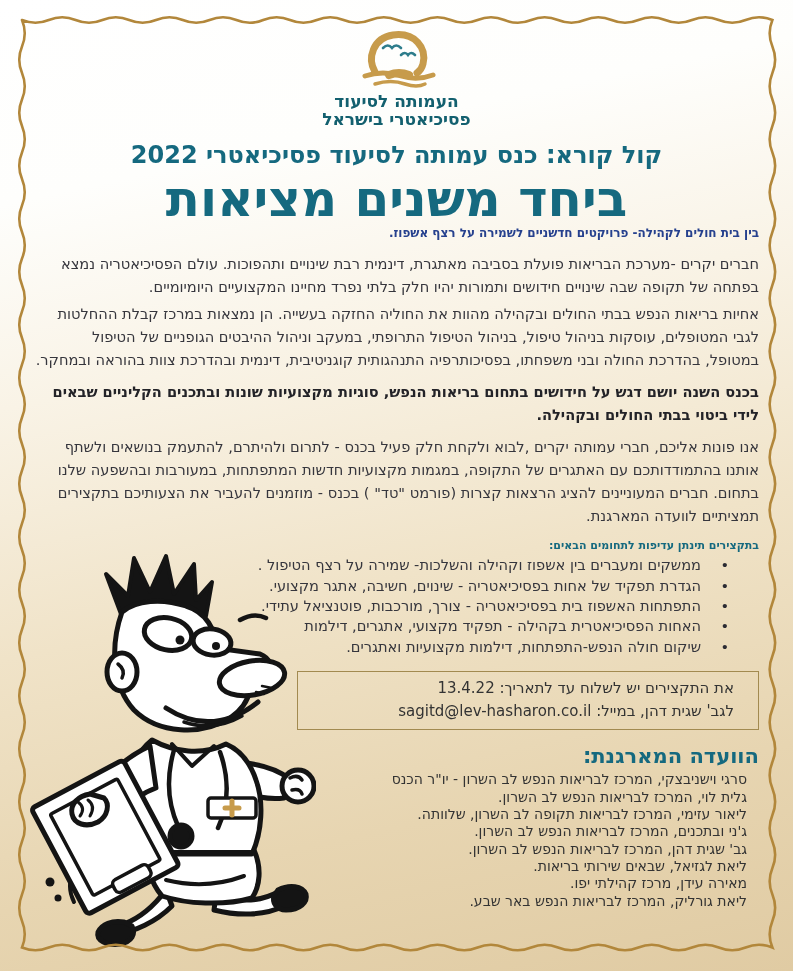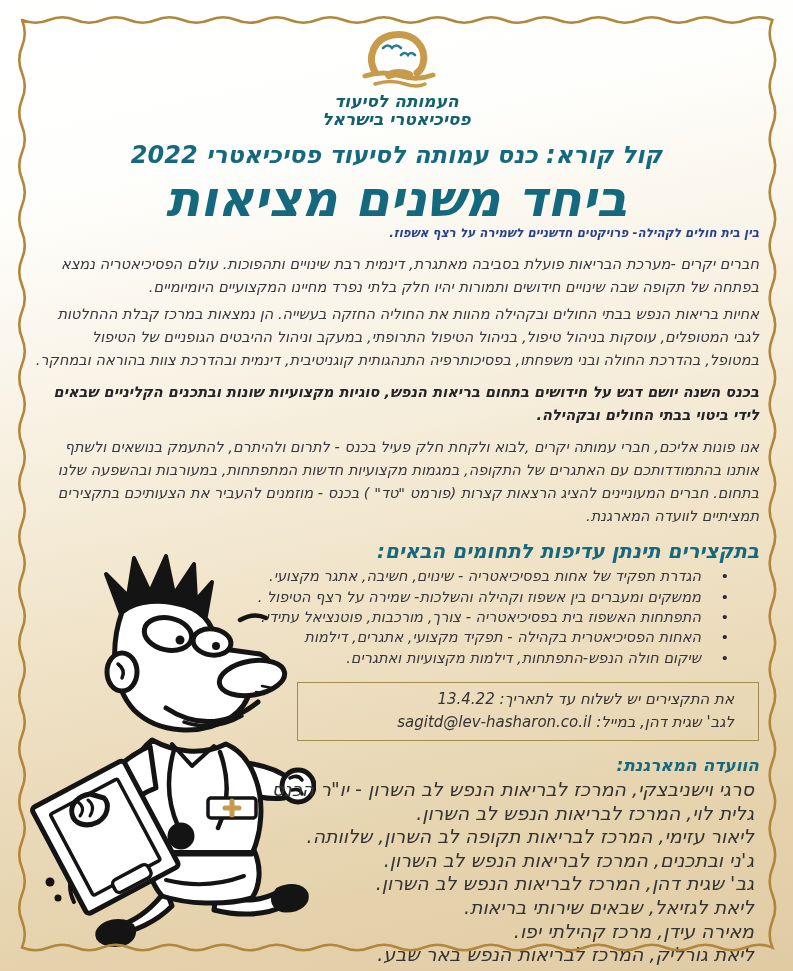--- a/index.html
+++ b/index.html
@@ -3,47 +3,47 @@
 <meta charset="utf-8">
 <style>
   html,body{margin:0;padding:0;background:#ffffff;}
   .poster{
     position:relative;width:793px;height:971px;margin:0 auto;overflow:hidden;
     direction:rtl;
     font-family:"DejaVu Sans","Liberation Sans",sans-serif;
     background:linear-gradient(168deg,#ffffff 0%,#fefefc 18%,#f9f3e6 36%,#f0e3c8 58%,#e7d5b1 80%,#e0cba3 100%);
   }
   .border-svg{position:absolute;inset:0;width:100%;height:100%;pointer-events:none;z-index:5;}
-  .content{position:absolute;top:24px;right:34px;left:34px;z-index:2;font-style:italic;}
+  .content{position:absolute;top:24px;right:34px;left:34px;z-index:2;}
 
   .logo-wrap{text-align:center;margin-top:4px;}
   .logo-icon{display:block;margin:0 auto;}
   .logo-name{color:#13606f;font-weight:bold;font-size:17px;line-height:1.08;}
 
   .call-line{text-align:center;color:#15697f;font-weight:bold;font-size:24px;margin-top:12px;}
   .main-title{text-align:center;color:#15697f;font-weight:bold;font-size:50px;margin-top:4px;line-height:1.05;}
 
   .session{margin-top:20px;color:#26418e;font-weight:bold;font-size:16.5px;line-height:1.45;}
   .session-sub{color:#26418e;font-weight:bold;font-size:12px;line-height:1.45;}
 
   .para{color:#36363d;font-size:14.6px;line-height:1.58;margin:9px 0 0;text-align:right;}
   .para.bold{font-weight:bold;color:#232328;}
 
-  .topics-heading{color:#15697f;font-weight:bold;font-size:20px;margin-top:12px;}
+  .topics-heading{color:#15697f;font-weight:bold;font-size:11px;margin-top:12px;}
   .topics-list{margin:3px 12px 0 0;padding:0;list-style:none;color:#36363d;font-size:14.6px;line-height:1.4;}
   .topics-list li{position:relative;padding-right:46px;}
   .topics-list li::before{content:"•";position:absolute;right:18px;color:#2b2b33;}
 
   .contact-box{width:412px;border:1px solid #a28a50;padding:5px 24px 7px;margin-top:14px;
     font-size:15px;color:#333;line-height:1.5;background:transparent;}
   .contact-box .latin{direction:ltr;unicode-bidi:embed;}
 
   .committee{margin-top:14px;}
-  .committee-heading{color:#15697f;font-weight:bold;font-size:17px;}
-  .committee-list{list-style:none;margin:3px 5px 0;padding:0;font-size:19px;line-height:1.24;color:#333;}
+  .committee-heading{color:#15697f;font-weight:bold;font-size:21px;}
+  .committee-list{list-style:none;margin:3px 12px 0;padding:0;font-size:14px;line-height:1.24;color:#333;}
 
   .cartoon{position:absolute;left:16px;top:550px;z-index:1;}
   .credit{
     position:absolute;left:22px;top:608px;z-index:3;width:16px;height:140px;
   }
 </style>
 </head>
 <body>
 
 <div class="poster">
@@ -76,22 +76,22 @@
 
     <div class="session-sub">בין בית חולים לקהילה- פרויקטים חדשניים לשמירה על רצף אשפוז.</div>
 
     <p class="para">חברים יקרים -מערכת הבריאות פועלת בסביבה מאתגרת, דינמית רבת שינויים ותהפוכות. עולם הפסיכיאטריה נמצא בפתחה של תקופה שבה שינויים חידושים ותמורות יהיו חלק בלתי נפרד מחיינו המקצועיים היומיומיים.</p>
     <p class="para" style="margin-top:4px">אחיות בריאות הנפש בבתי החולים ובקהילה מהוות את החוליה החזקה בעשייה. הן נמצאות במרכז קבלת ההחלטות לגבי המטופלים, עוסקות בניהול טיפול, בניהול הטיפול התרופתי, במעקב וניהול ההיבטים הגופניים של הטיפול במטופל, בהדרכת החולה ובני משפחתו, בפסיכותרפיה התנהגותית קוגניטיבית, דינמית ובהדרכת צוות בהוראה ובמחקר.</p>
     <p class="para bold">בכנס השנה יושם דגש על חידושים בתחום בריאות הנפש, סוגיות מקצועיות שונות ובתכנים הקליניים שבאים לידי ביטוי בבתי החולים ובקהילה.</p>
     <p class="para">אנו פונות אליכם, חברי עמותה יקרים ,לבוא ולקחת חלק פעיל בכנס - לתרום ולהיתרם, להתעמק בנושאים ולשתף אותנו בהתמודדותכם עם האתגרים של התקופה, במגמות מקצועיות חדשות המתפתחות, במעורבות ובהשפעה שלנו בתחום. חברים המעוניינים להציג הרצאות קצרות (פורמט "טד" ) בכנס - מוזמנים להעביר את הצעותיכם בתקצירים תמציתיים לוועדה המארגנת.</p>
 
     <div class="topics-heading">בתקצירים תינתן עדיפות לתחומים הבאים:</div>
     <ul class="topics-list">
+      <li>ממשקים ומעברים בין אשפוז וקהילה והשלכות- שמירה על רצף הטיפול .</li>
       <li>הגדרת תפקיד של אחות בפסיכיאטריה - שינוים, חשיבה, אתגר מקצועי.</li>
-      <li>ממשקים ומעברים בין אשפוז וקהילה והשלכות- שמירה על רצף הטיפול .</li>
       <li>התפתחות האשפוז בית בפסיכיאטריה - צורך, מורכבות, פוטנציאל עתידי.</li>
       <li>האחות הפסיכיאטרית בקהילה - תפקיד מקצועי, אתגרים, דילמות</li>
       <li>שיקום חולה הנפש-התפתחות, דילמות מקצועיות ואתגרים.</li>
     </ul>
 
     <div class="contact-box">
       <div>
         <span>את התקצירים יש לשלוח עד לתאריך:</span>
         <span class="latin">13.4.22</span>
       </div>

